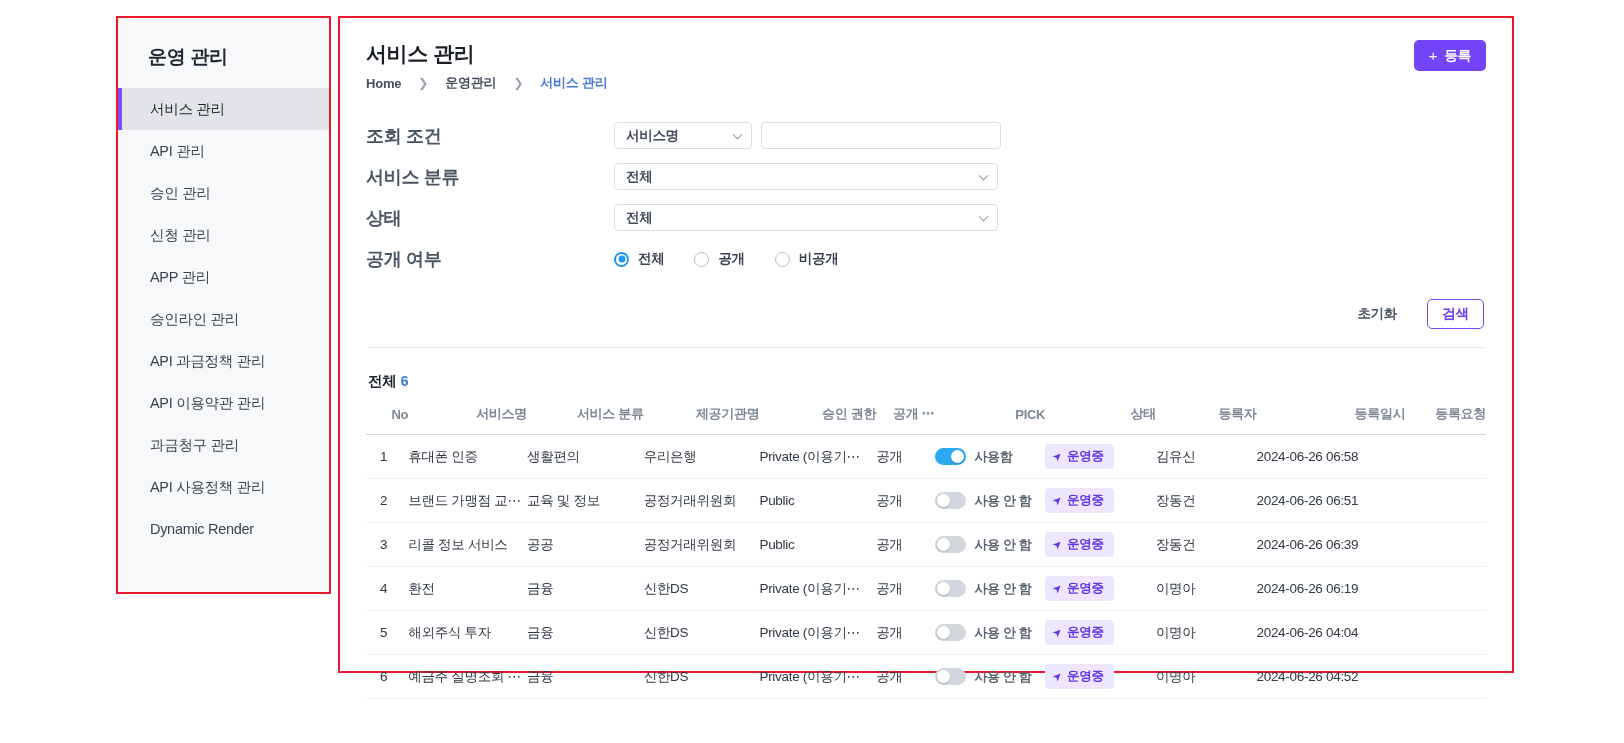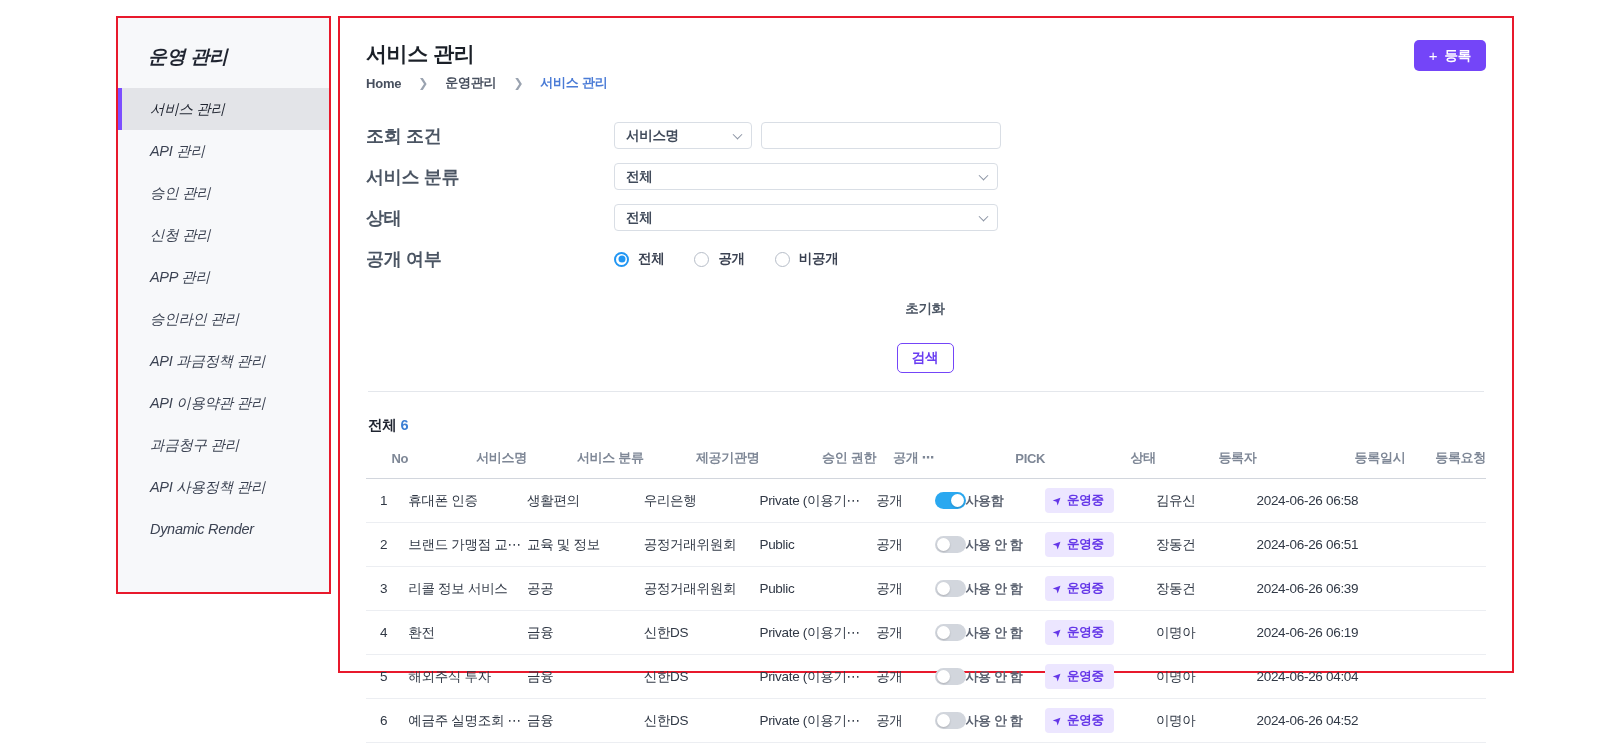--- a/index.html
+++ b/index.html
@@ -16,21 +16,20 @@
     background: #ffffff;
   }
 
   
   .sidebar-outline {
     position: absolute;
     left: 116px; top: 16px;
     width: 215px; height: 578px;
     border: 2px solid #e8192c;
     background: #f7f8fa;
-    font-style: italic;
   }
   .sidebar-inner {
     position: absolute;
     left: 0; top: 0; right: 0; bottom: 0;
     padding: 18px 0 0 0;
   }
   .sidebar-title {
     font-size: 19px;
     font-weight: bold;
     color: #1f2430;
@@ -198,21 +197,20 @@
     transform: translate(-50%, -50%);
   }
 
   .action-row {
     display: flex;
     align-items: center;
     justify-content: flex-end;
     gap: 24px;
     margin-top: 28px;
     padding-right: 2px;
-    flex-direction: column;
   }
   .reset-link {
     font-size: 13.5px;
     font-weight: bold;
     color: #4b5563;
     letter-spacing: -0.3px;
     background: none;
     border: none;
     font-family: inherit;
     cursor: pointer;
@@ -279,21 +277,21 @@
   .c-org   { width: 115px; }
   .c-auth  { width: 116px; }
   .c-open  { width: 58px;  }
   .c-pick  { width: 110px; }
   .c-state { width: 110px; }
   .c-user  { width: 100px; }
   .c-date  { width: 148px; }
   .c-req   { width: 80px;  }
   th.c-no { padding-left: 14px; }
 
-  .toggle-cell { display: flex; align-items: center; }
+  .toggle-cell { display: flex; align-items: center; gap: 9px; }
   .toggle {
     width: 31px; height: 17px;
     border-radius: 9px;
     background: #d2d6dd;
     position: relative;
     flex: none;
     cursor: pointer;
   }
   .toggle.on { background: #2aa8f0; }
   .toggle .knob {

